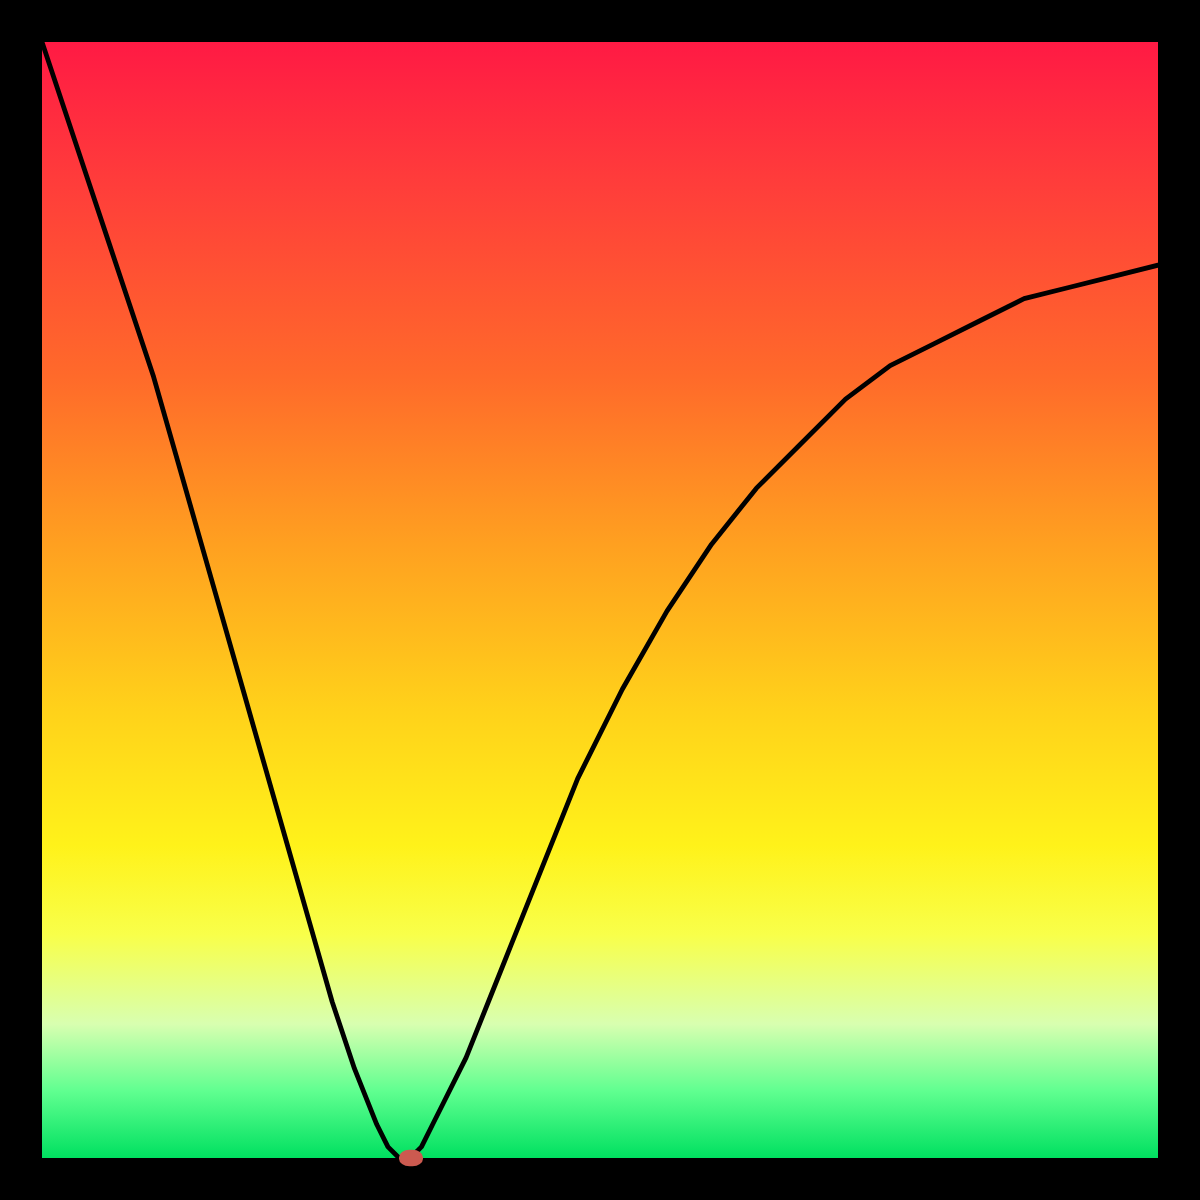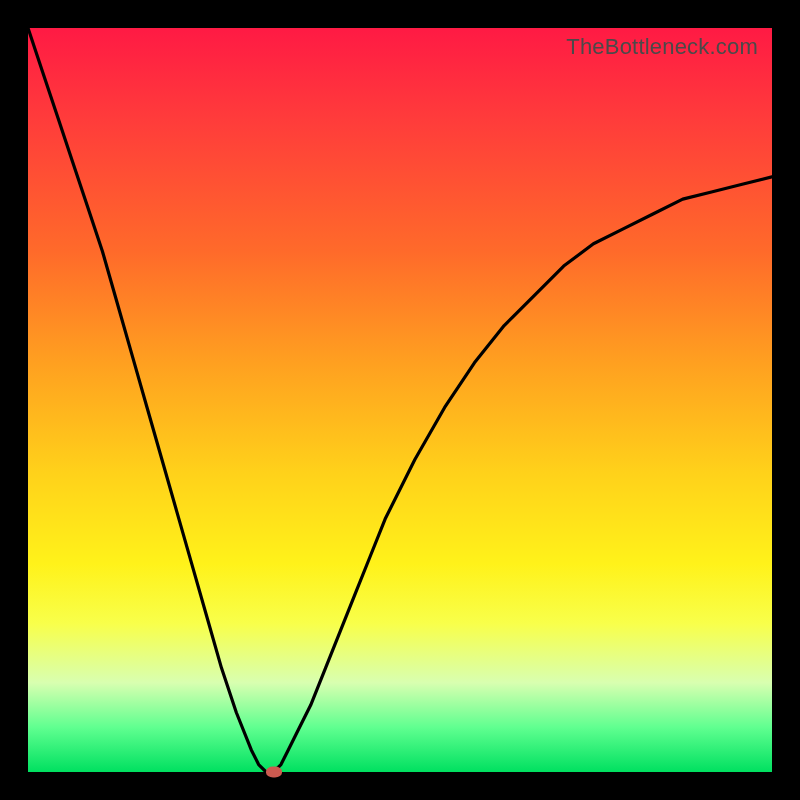--- a/index.html
+++ b/index.html
@@ -54,19 +54,18 @@
     border-radius: 7px / 5px;
     background: #cc5a50;
     transform: translate(-50%, -50%);
   }
 </style>
 </head>
 <body>
 
 <div class="frame">
   <div class="plot-area">
-    <div class="watermark">TheBottleneck.com</div>
     <svg class="curve" viewBox="0 0 744 744" preserveAspectRatio="none">
       <path id="curve-path" fill="none" stroke="#000000" stroke-width="3.2" stroke-linejoin="round" stroke-linecap="round" d="M0.00 0.00 L14.88 44.64 L29.76 89.28 L44.64 133.92 L59.52 178.56 L74.40 223.20 L89.28 275.28 L104.16 327.36 L119.04 379.44 L133.92 431.52 L148.80 483.60 L163.68 535.68 L178.56 587.76 L193.44 639.84 L208.32 684.48 L223.20 721.68 L230.64 736.56 L238.08 744.00 L245.52 744.00 L252.96 736.56 L260.40 721.68 L267.84 706.80 L282.72 677.04 L297.60 639.84 L312.48 602.64 L327.36 565.44 L342.24 528.24 L357.12 491.04 L386.88 431.52 L416.64 379.44 L446.40 334.80 L476.16 297.60 L505.92 267.84 L535.68 238.08 L565.44 215.76 L595.20 200.88 L624.96 186.00 L654.72 171.12 L684.48 163.68 L714.24 156.24 L744.00 148.80 "></path>
     </svg>
     <div id="marker" class="marker" style="left: 245.52px; top: 744px; background: rgb(204, 90, 80);"></div>
   </div>
 </div>
 
 </body></html>

